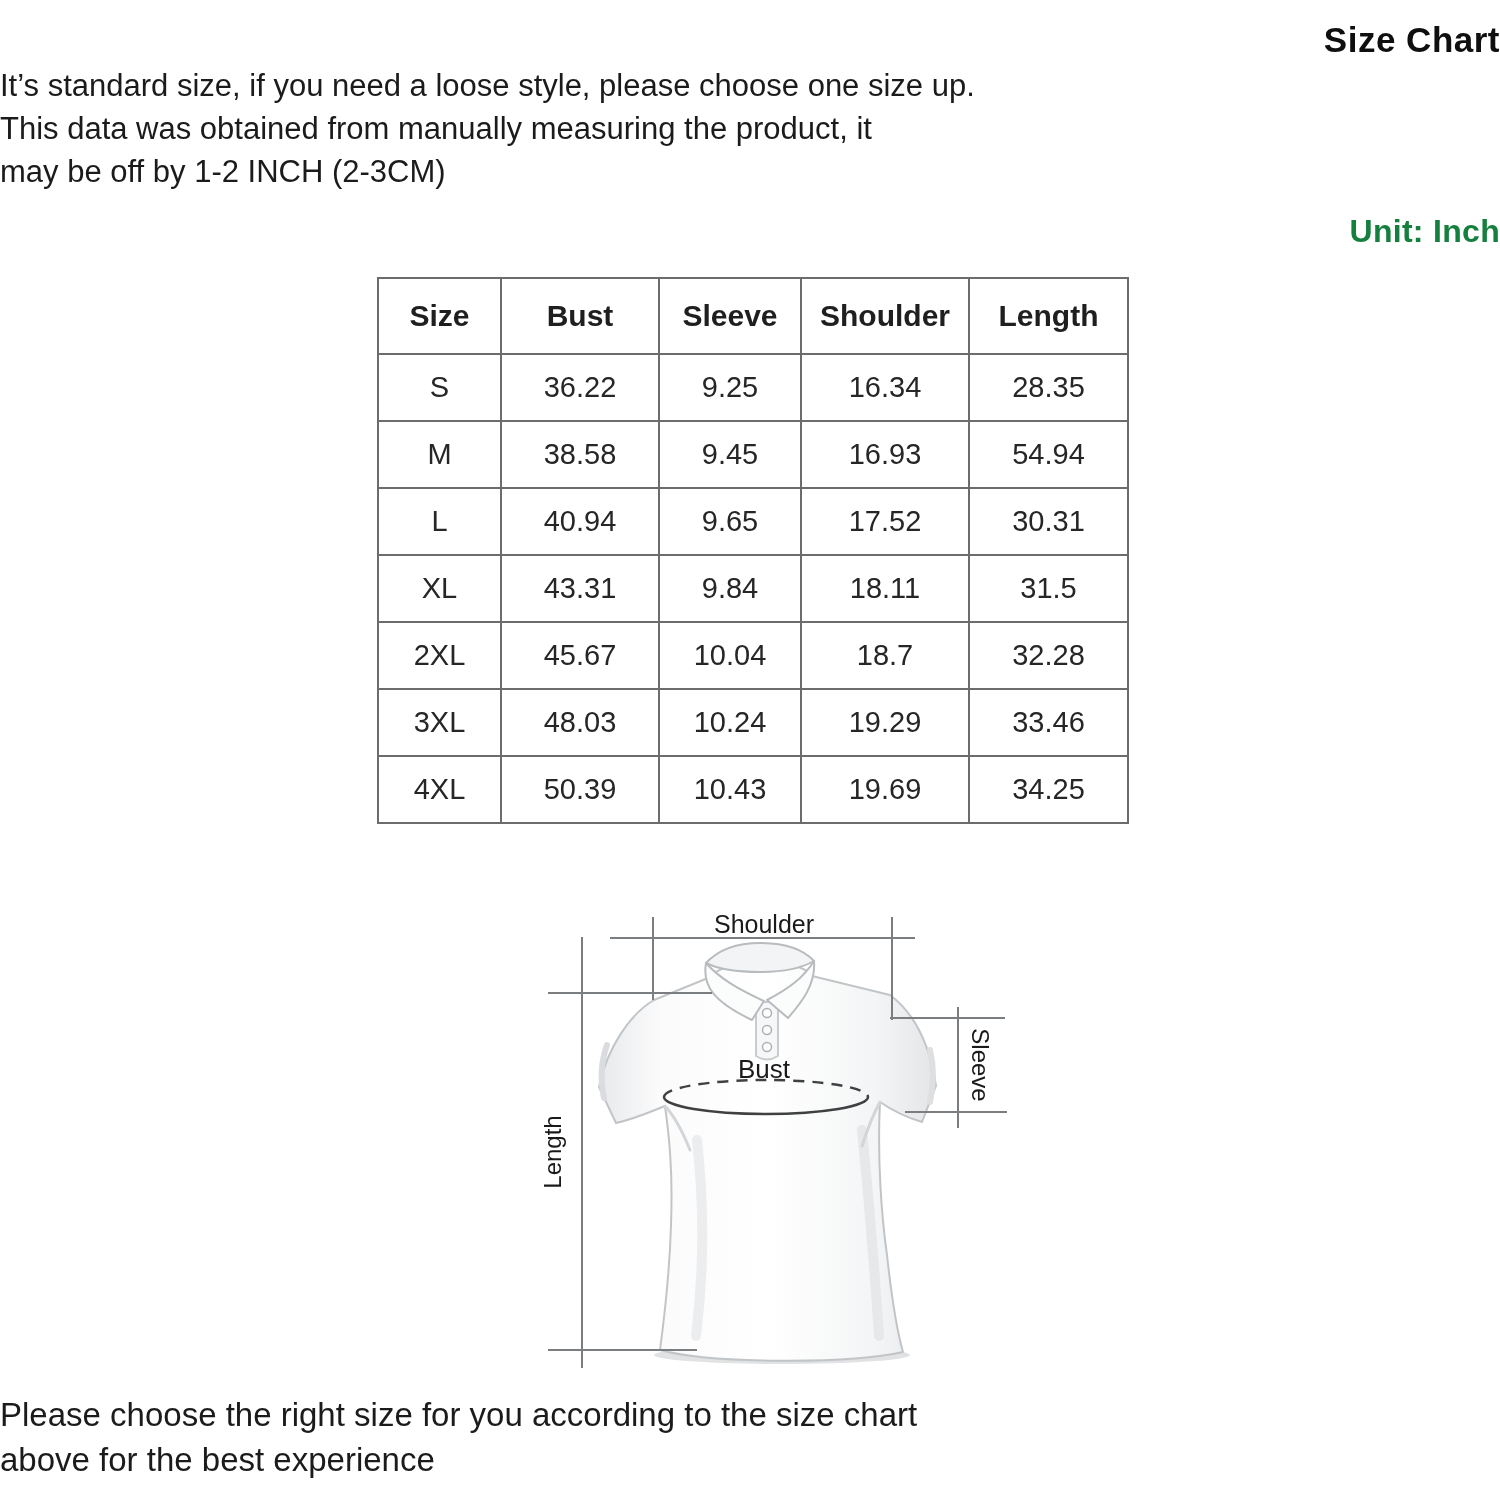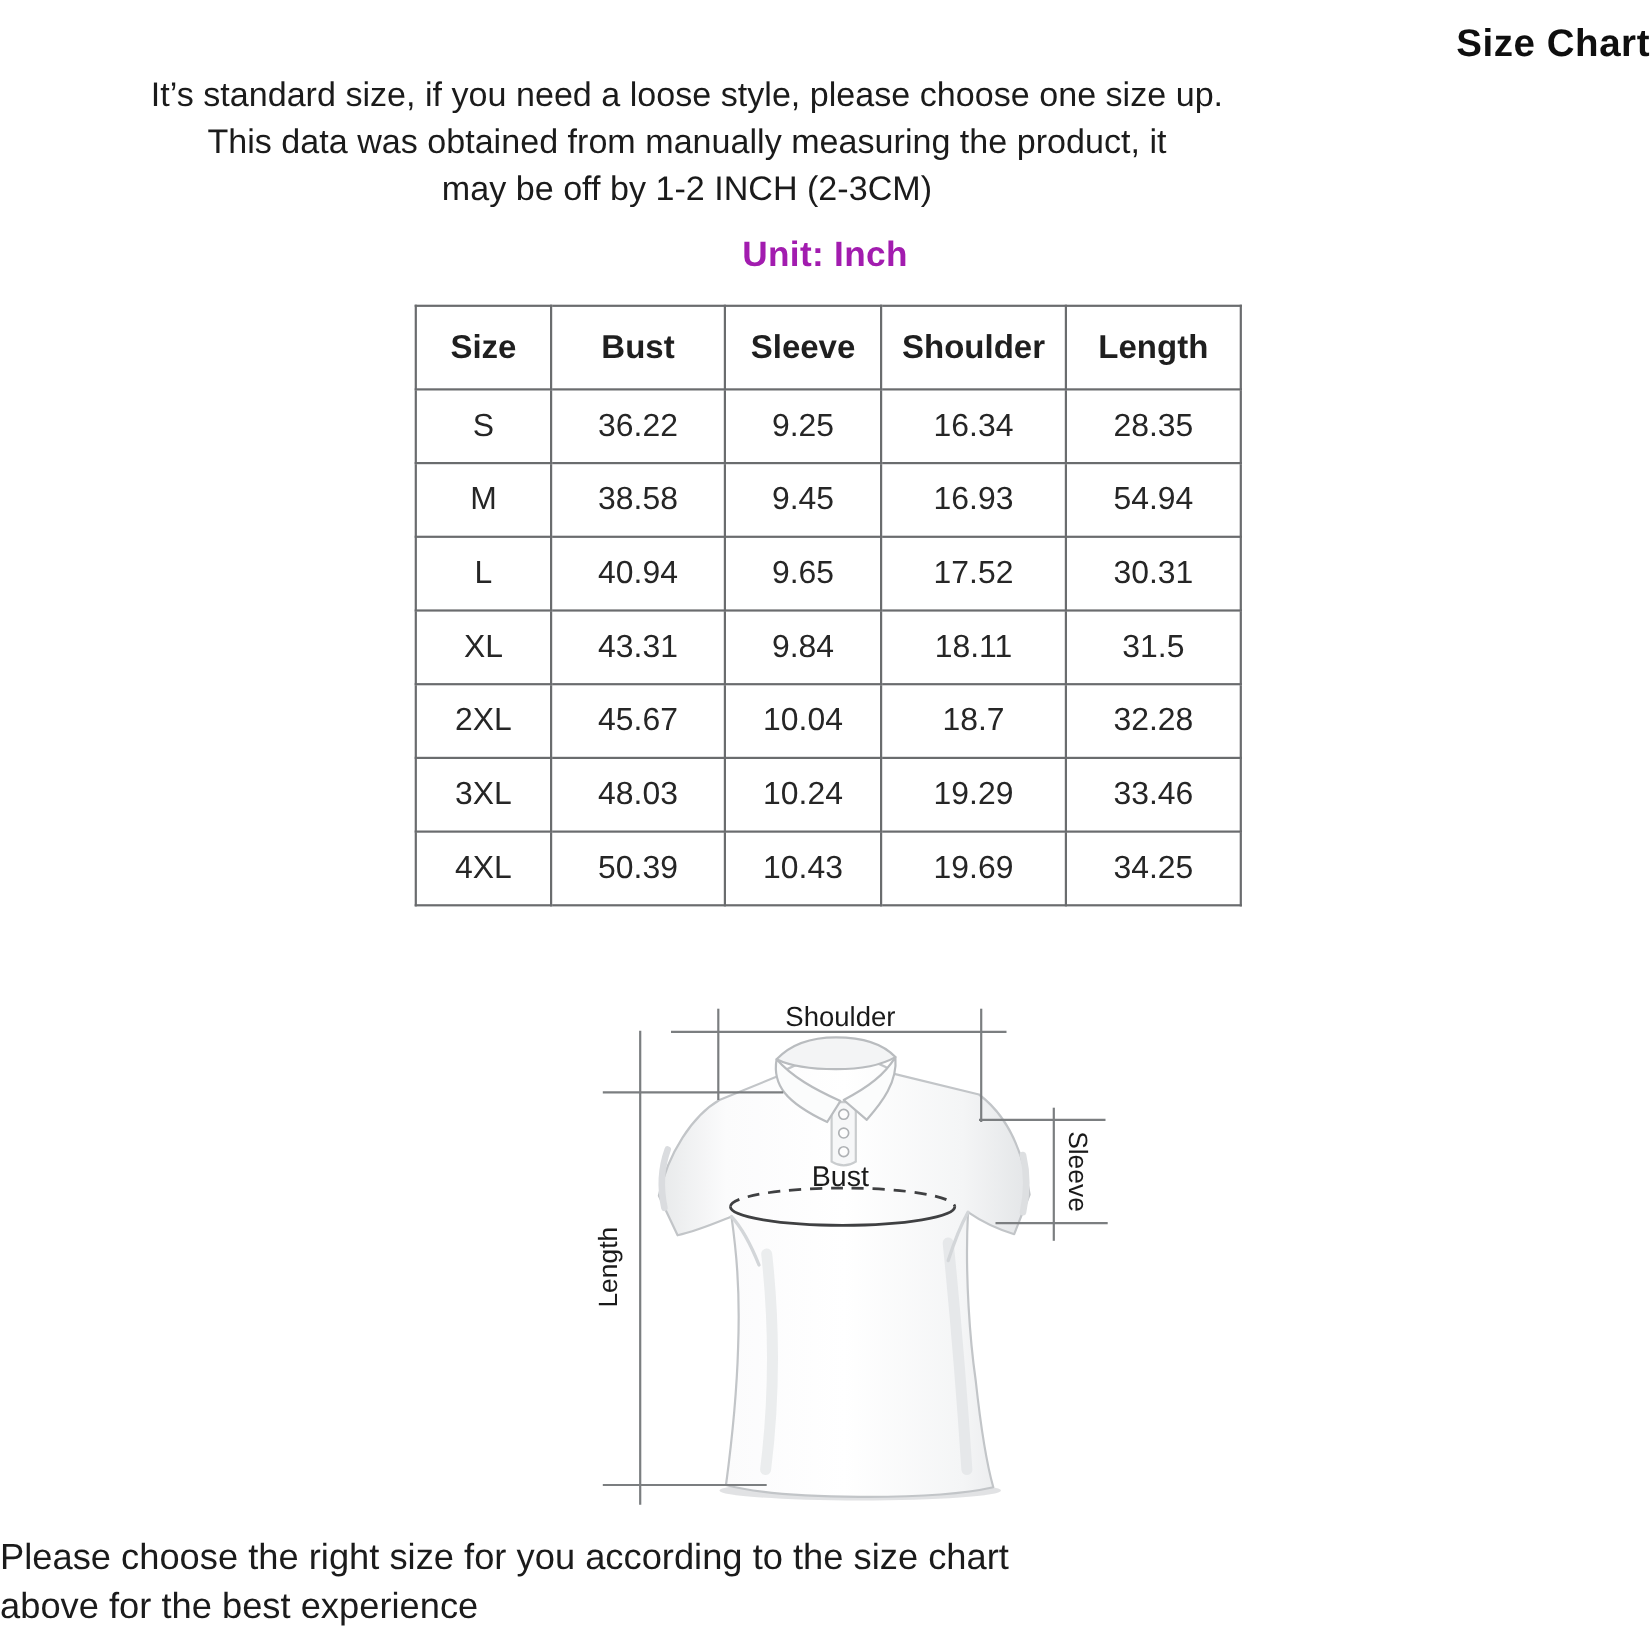--- a/index.html
+++ b/index.html
@@ -5,26 +5,26 @@
   html,body{margin:0;padding:0;}
   body{
     width:1500px;height:1500px;position:relative;background:#ffffff;
     font-family:"Liberation Sans", sans-serif;color:#1b1b1b;overflow:hidden;
   }
   .page-title{
     position:absolute;top:8px;left:0;width:1500px;text-align:right;
     font-size:35px;font-weight:700;color:#0f0f0f;letter-spacing:.5px;margin-top:12px;
   }
   .intro{
-    position:absolute;top:64px;left:0;width:1249px;text-align:center;
+    position:absolute;top:64px;left:0;width:1249px;
     font-size:31px;line-height:43px;color:#1b1b1b;
   }
   .unit-label{
-    position:absolute;top:213px;left:0;width:1500px;text-align:center;
-    font-size:32px;font-weight:700;color:#a21caf;letter-spacing:.3px;
+    position:absolute;top:213px;left:0;width:1500px;text-align:right;
+    font-size:32px;font-weight:700;color:#15803d;letter-spacing:.3px;
   }
   table.size-table{
     position:absolute;left:377px;top:277px;width:750px;
     border-collapse:collapse;table-layout:fixed;background:#fff;
   }
   .size-table th,.size-table td{
     border:2px solid #6a6c6e;text-align:center;vertical-align:middle;padding:0;
     color:#262626;
   }
   .size-table thead th{height:74px;font-size:30px;font-weight:700;color:#1f1f1f;}

